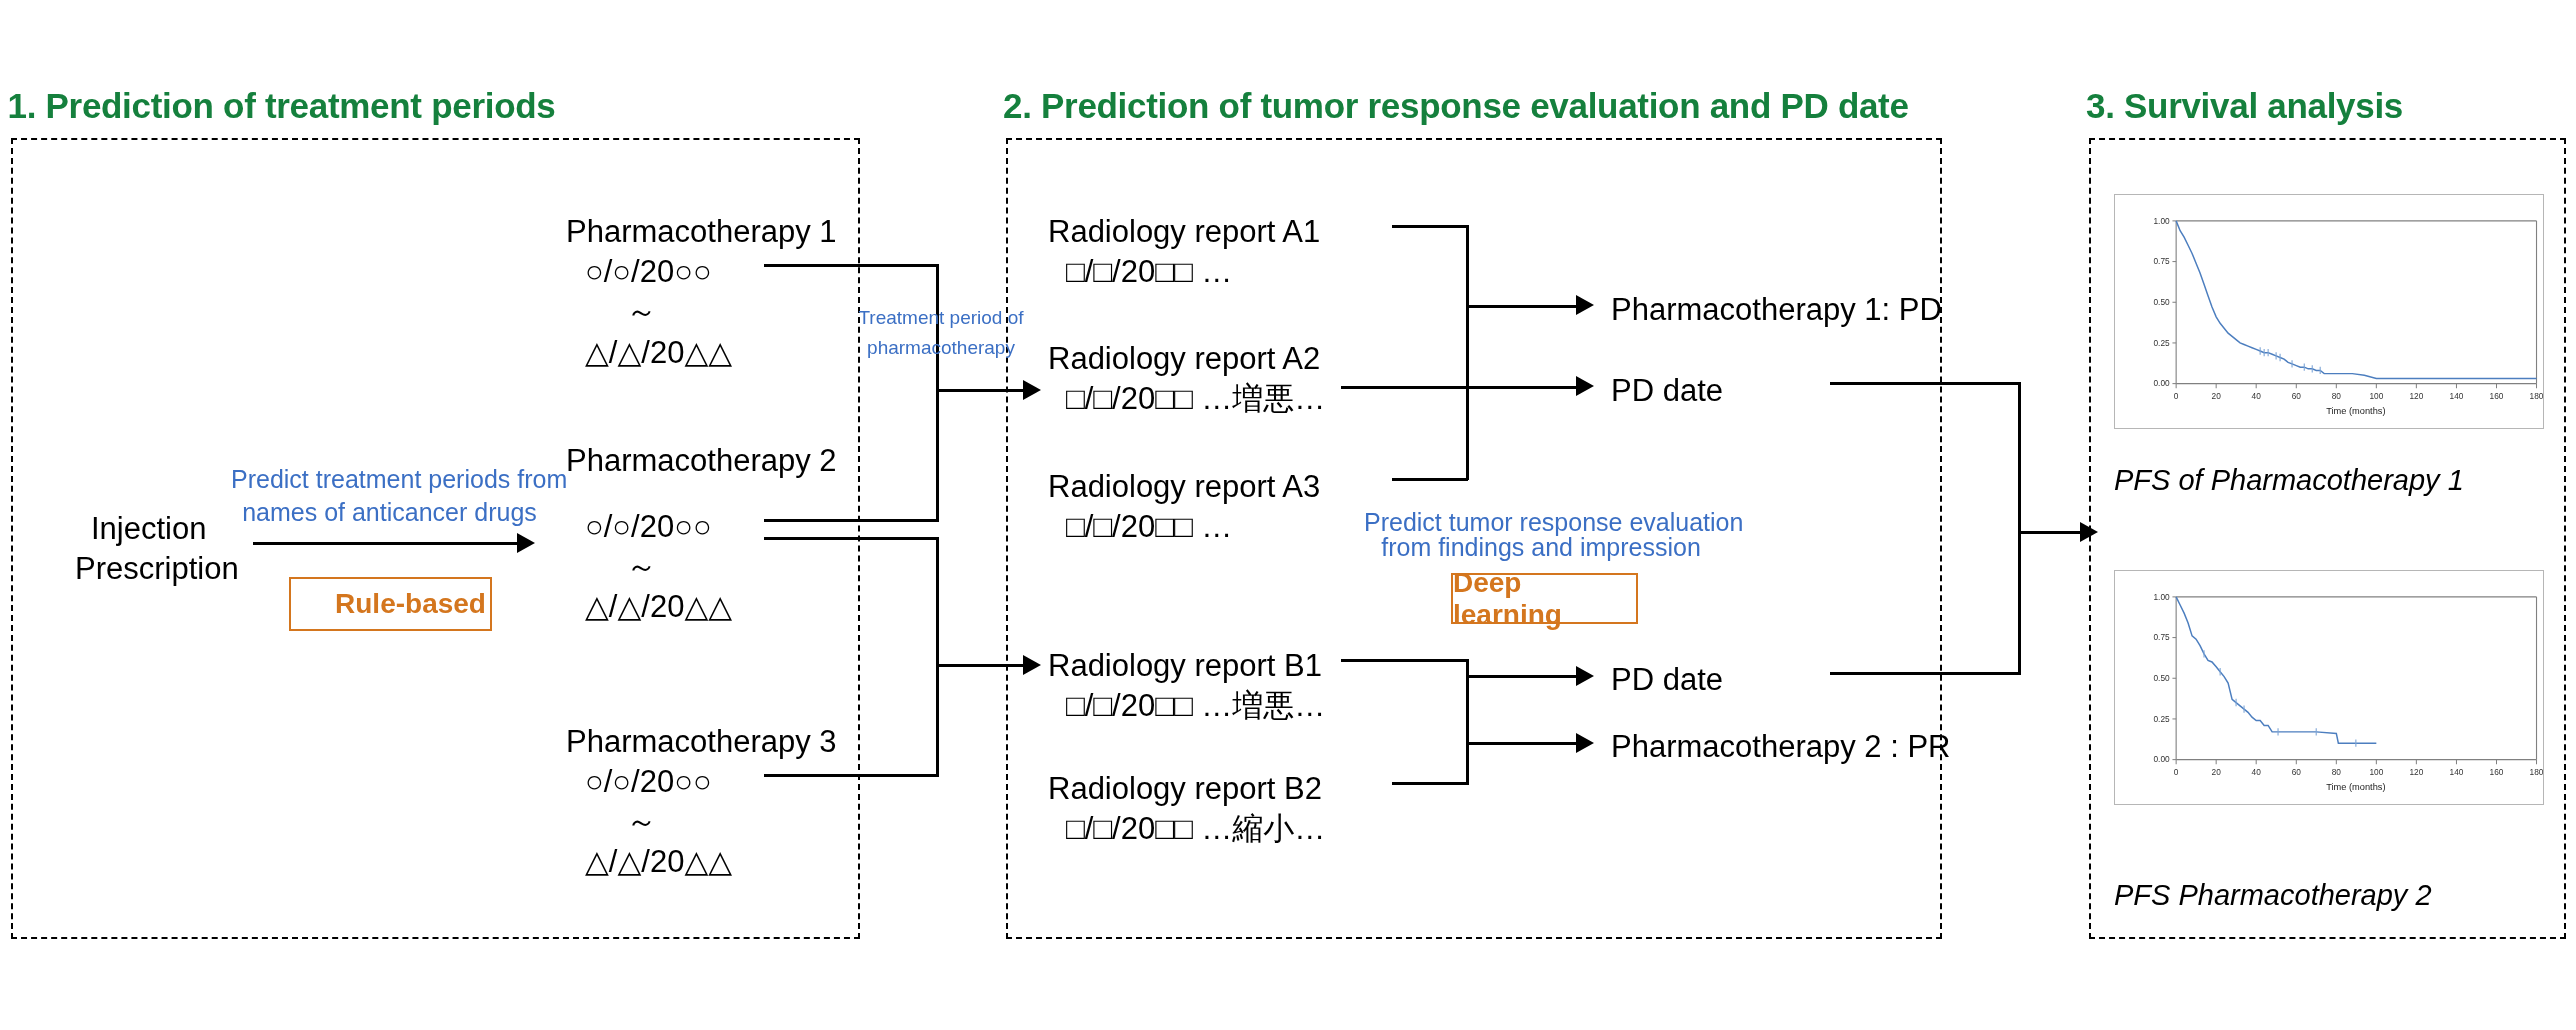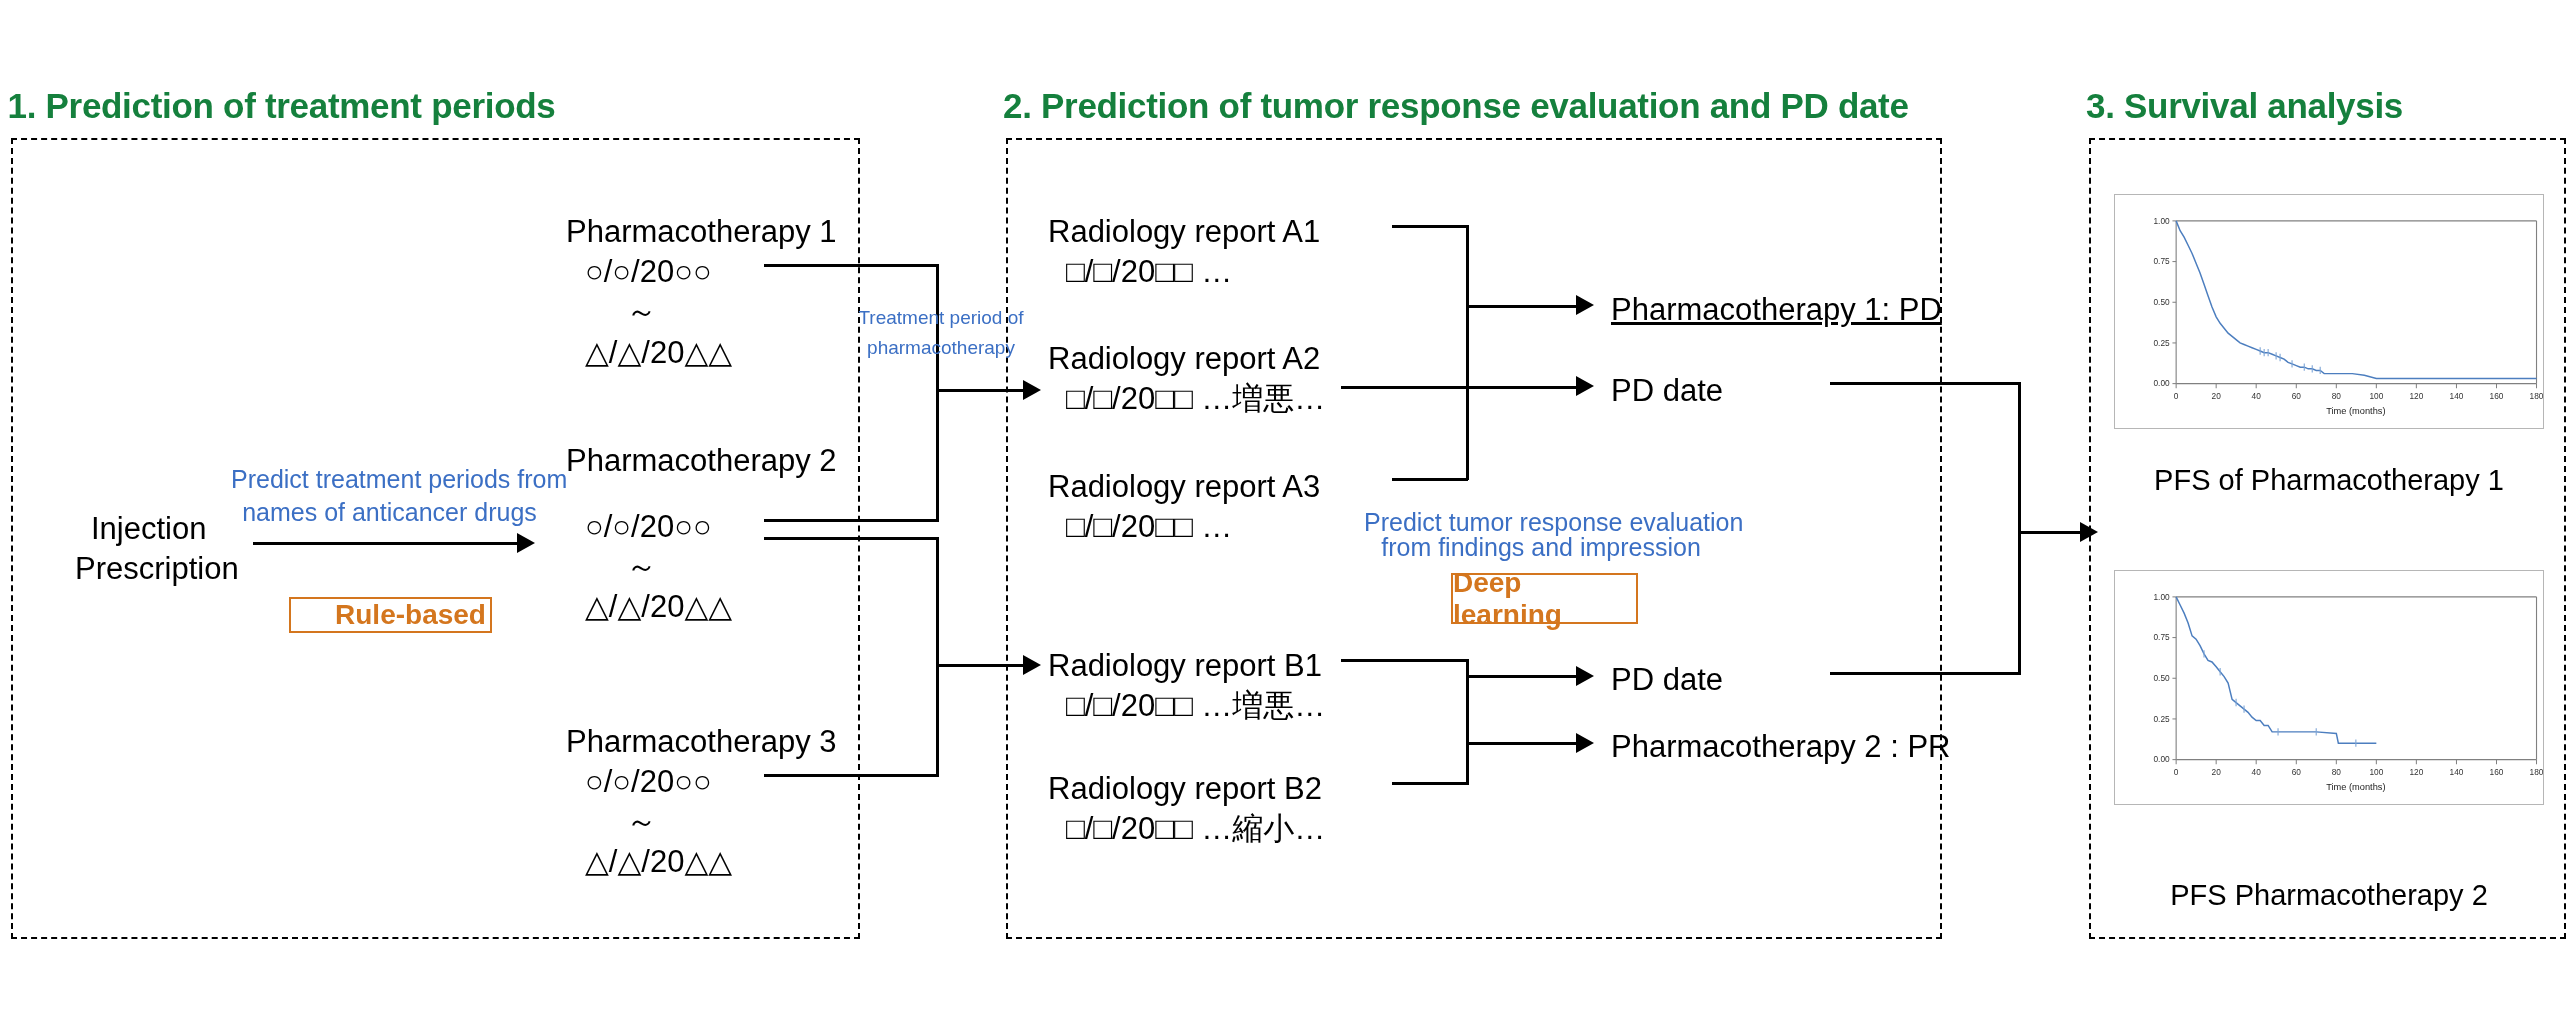--- a/index.html
+++ b/index.html
@@ -70,23 +70,24 @@
   .chart{
     position:absolute;
     border:0.9px solid #b6b6b6;
     box-sizing:border-box;
     background:#fff;
   }
   .chart svg{ display:block; width:100%; height:100%; }
   .caption{
     position:absolute;
     font-size:29px;
-    text-align:center;
+    text-align:left;
     white-space:nowrap;
     color:#000;
+    font-style:italic;
   }
 </style>
 </head>
 <body>
 
 <div id="canvas">
 
   <div class="panel-title" style="left:7.5px;  top:86px;">1. Prediction of treatment periods</div>
   <div class="panel-title" style="left:1003px;top:86px;">2. Prediction of tumor response evaluation and PD date</div>
   <div class="panel-title" style="left:2086px;top:86px;">3. Survival analysis</div>
@@ -97,21 +98,21 @@
 
   <div class="txt" style="left:91px; top:508px; text-align:left;">Injection</div>
   <div class="txt" style="left:75px; top:548px; text-align:left;">Prescription</div>
 
   <div class="blue" style="left:231px; top:463px; width:317px;text-align:center;">Predict treatment periods from</div>
   <div class="blue" style="left:231px; top:496px; width:317px;">names of anticancer drugs</div>
 
   <div class="hline" style="left:253px; top:542px; width:265px;"></div>
   <div class="arrow-head" style="left:517px; top:533px;"></div>
 
-  <div class="tag-box" style="left:289px; top:597px; width:203px; height:36px;padding-left:40px;">Rule-based</div>
+  <div class="tag-box" style="left:289px; top:577px; width:203px; height:54px;padding-left:40px;">Rule-based</div>
 
   <div class="txt" style="left:566px; top:211px;">Pharmacotherapy 1</div>
   <div class="txt" style="left:585px; top:251px;">○/○/20○○</div>
   <div class="txt" style="left:626px; top:291px;">～</div>
   <div class="txt" style="left:585px; top:332px;">△/△/20△△</div>
 
   <div class="txt" style="left:566px; top:440px;">Pharmacotherapy 2</div>
   <div class="txt" style="left:585px; top:506px;">○/○/20○○</div>
   <div class="txt" style="left:626px; top:546px;">～</div>
   <div class="txt" style="left:585px; top:586px;">△/△/20△△</div>
@@ -161,21 +162,21 @@
   <div class="arrow-head" style="left:1576px; top:376px;"></div>
 
   <div class="hline" style="left:1341px; top:659px; width:128px;"></div>
   <div class="hline" style="left:1392px; top:782px; width:76px;"></div>
   <div class="vline" style="left:1466px; top:659px; height:126px;"></div>
   <div class="hline" style="left:1466px; top:675px; width:112px;"></div>
   <div class="arrow-head" style="left:1576px; top:666px;"></div>
   <div class="hline" style="left:1466px; top:742px; width:112px;"></div>
   <div class="arrow-head" style="left:1576px; top:733px;"></div>
 
-  <div class="txt" style="left:1611px; top:289px;text-decoration:underline;">Pharmacotherapy 1: PD</div>
+  <div class="txt" style="left:1611px; top:289px;">Pharmacotherapy 1: PD</div>
   <div class="txt" style="left:1611px; top:370px;">PD date</div>
   <div class="txt" style="left:1611px; top:659px;">PD date</div>
   <div class="txt" style="left:1611px; top:726px;">Pharmacotherapy 2 : PR</div>
 
   <div class="blue" style="left:1364px; top:498px; width:354px;margin-top:8px;">Predict tumor response evaluation</div>
   <div class="blue" style="left:1364px; top:531px; width:354px;">from findings and impression</div>
   <div class="tag-box" style="left:1451px; top:573px; width:187px; height:51px;">Deep learning</div>
 
   <div class="hline" style="left:1830px; top:382px; width:191px;"></div>
   <div class="hline" style="left:1830px; top:672px; width:191px;"></div>

